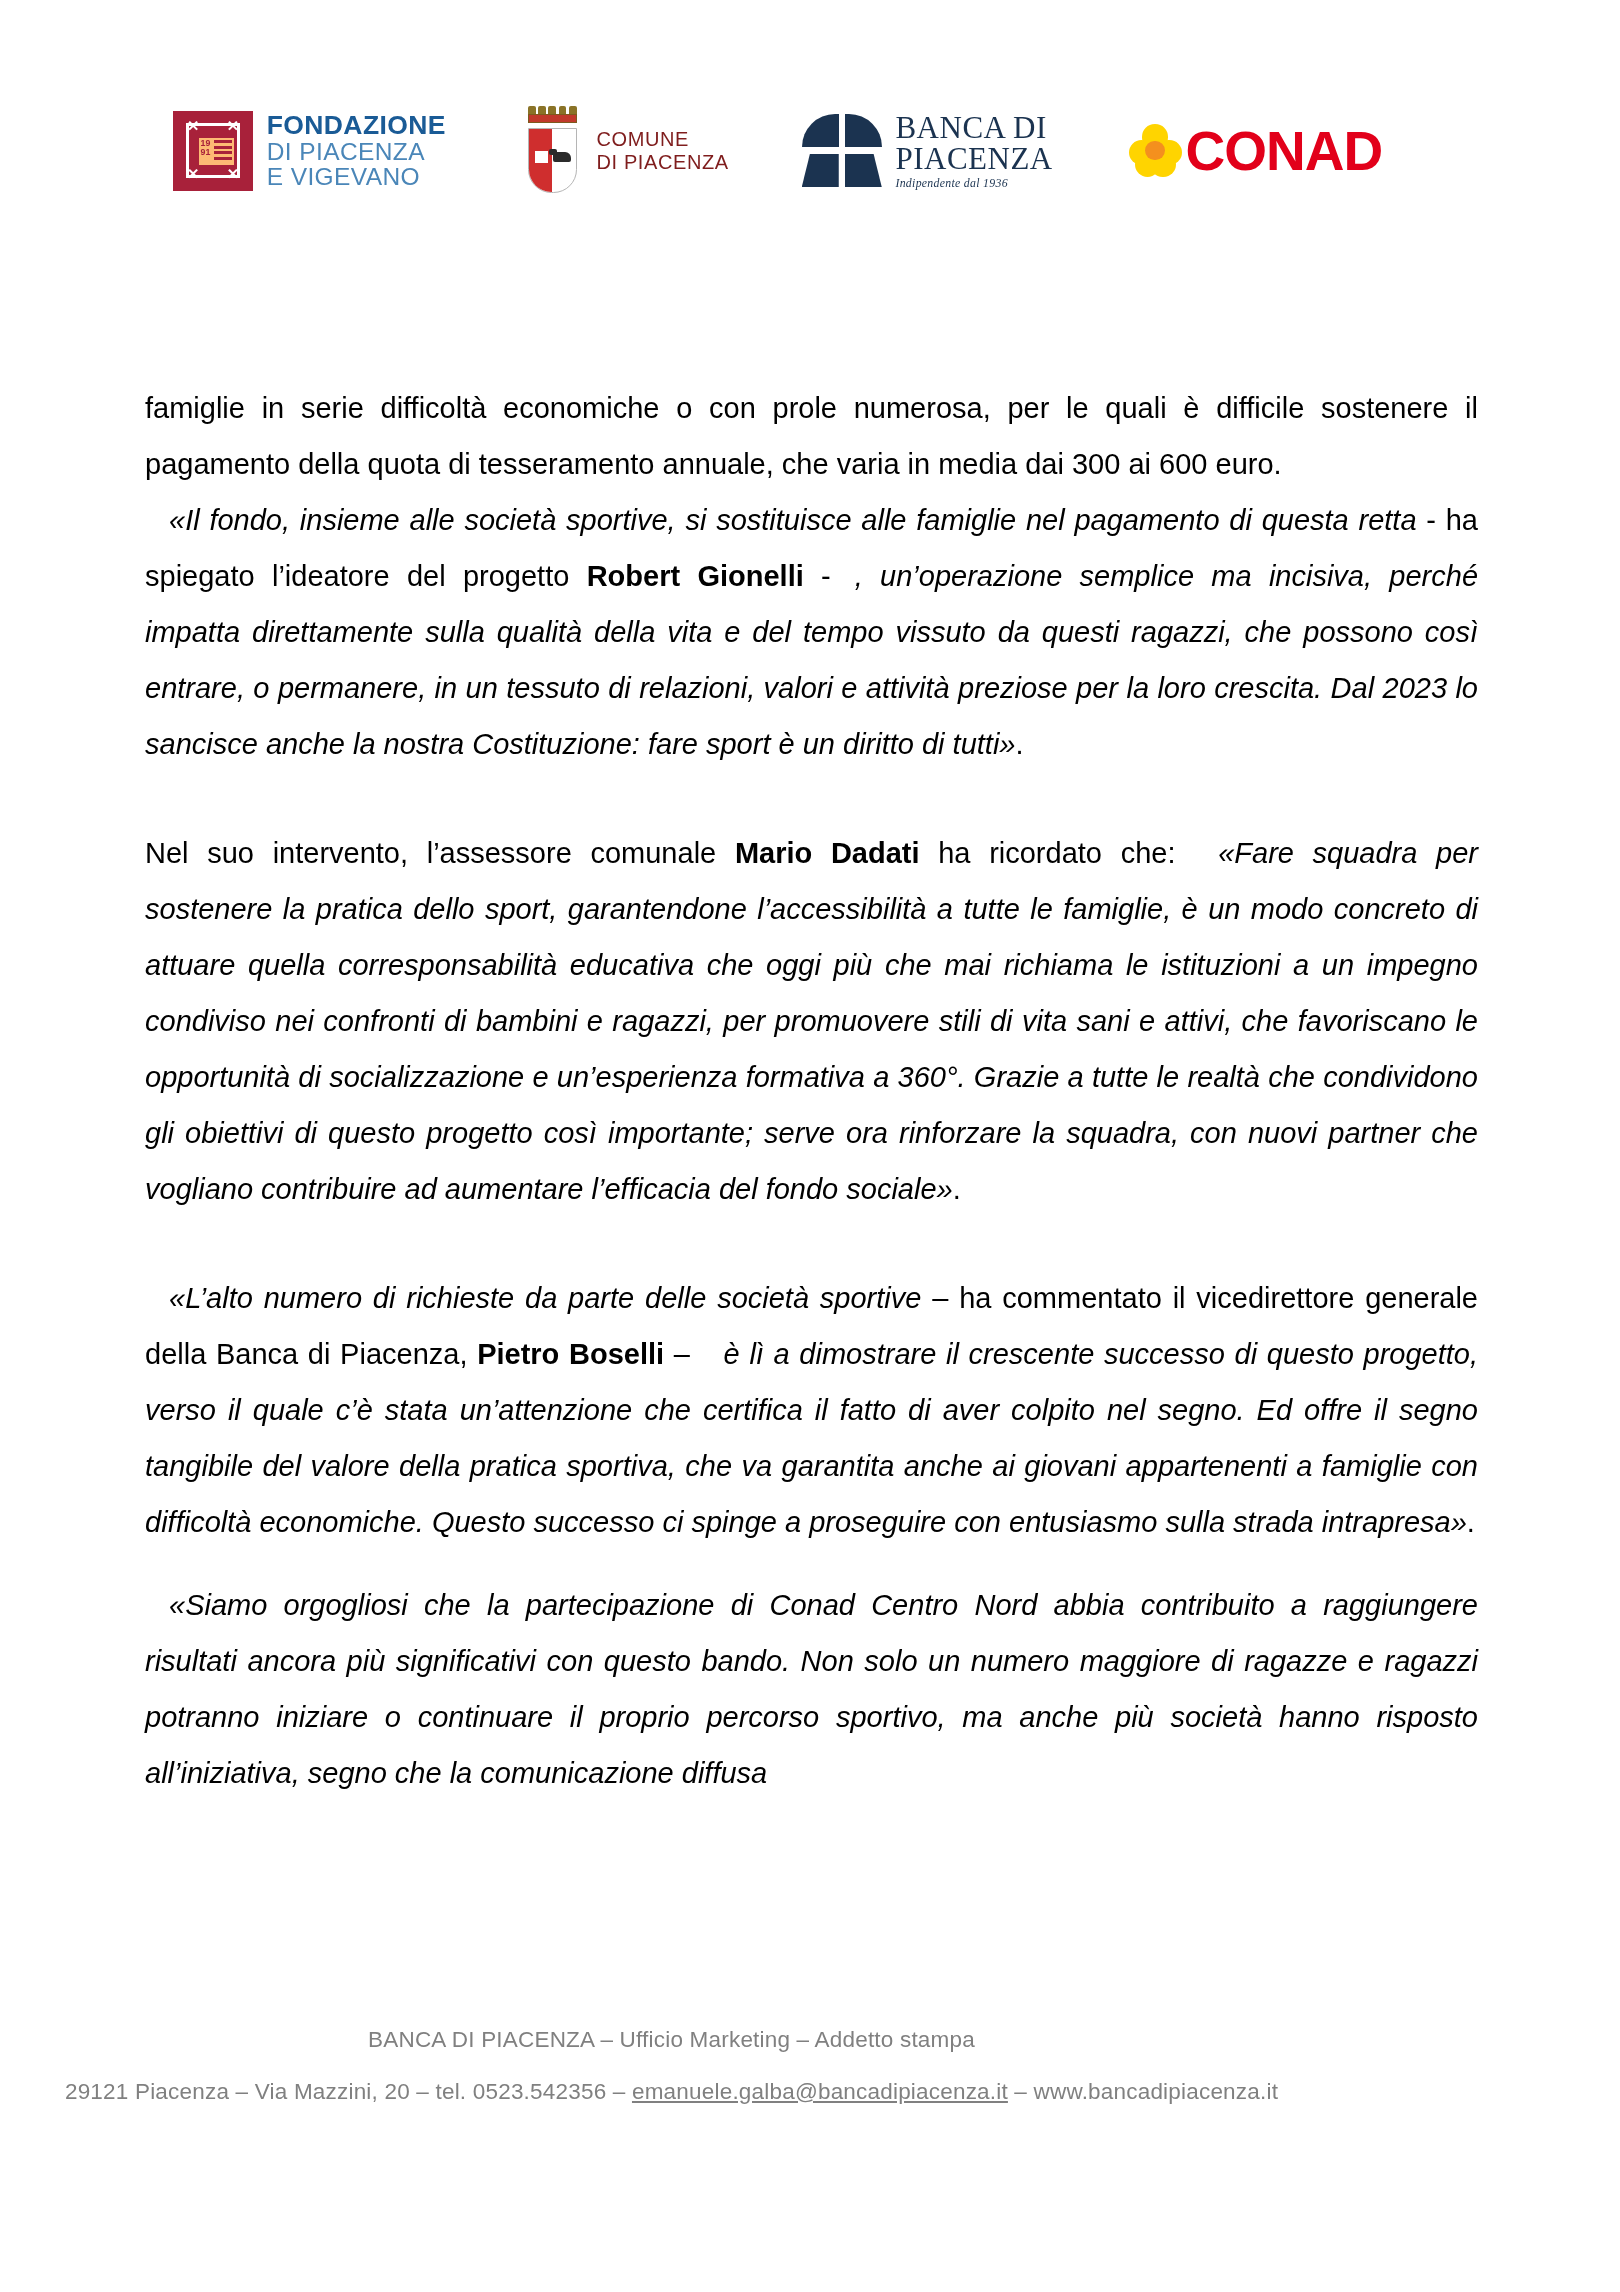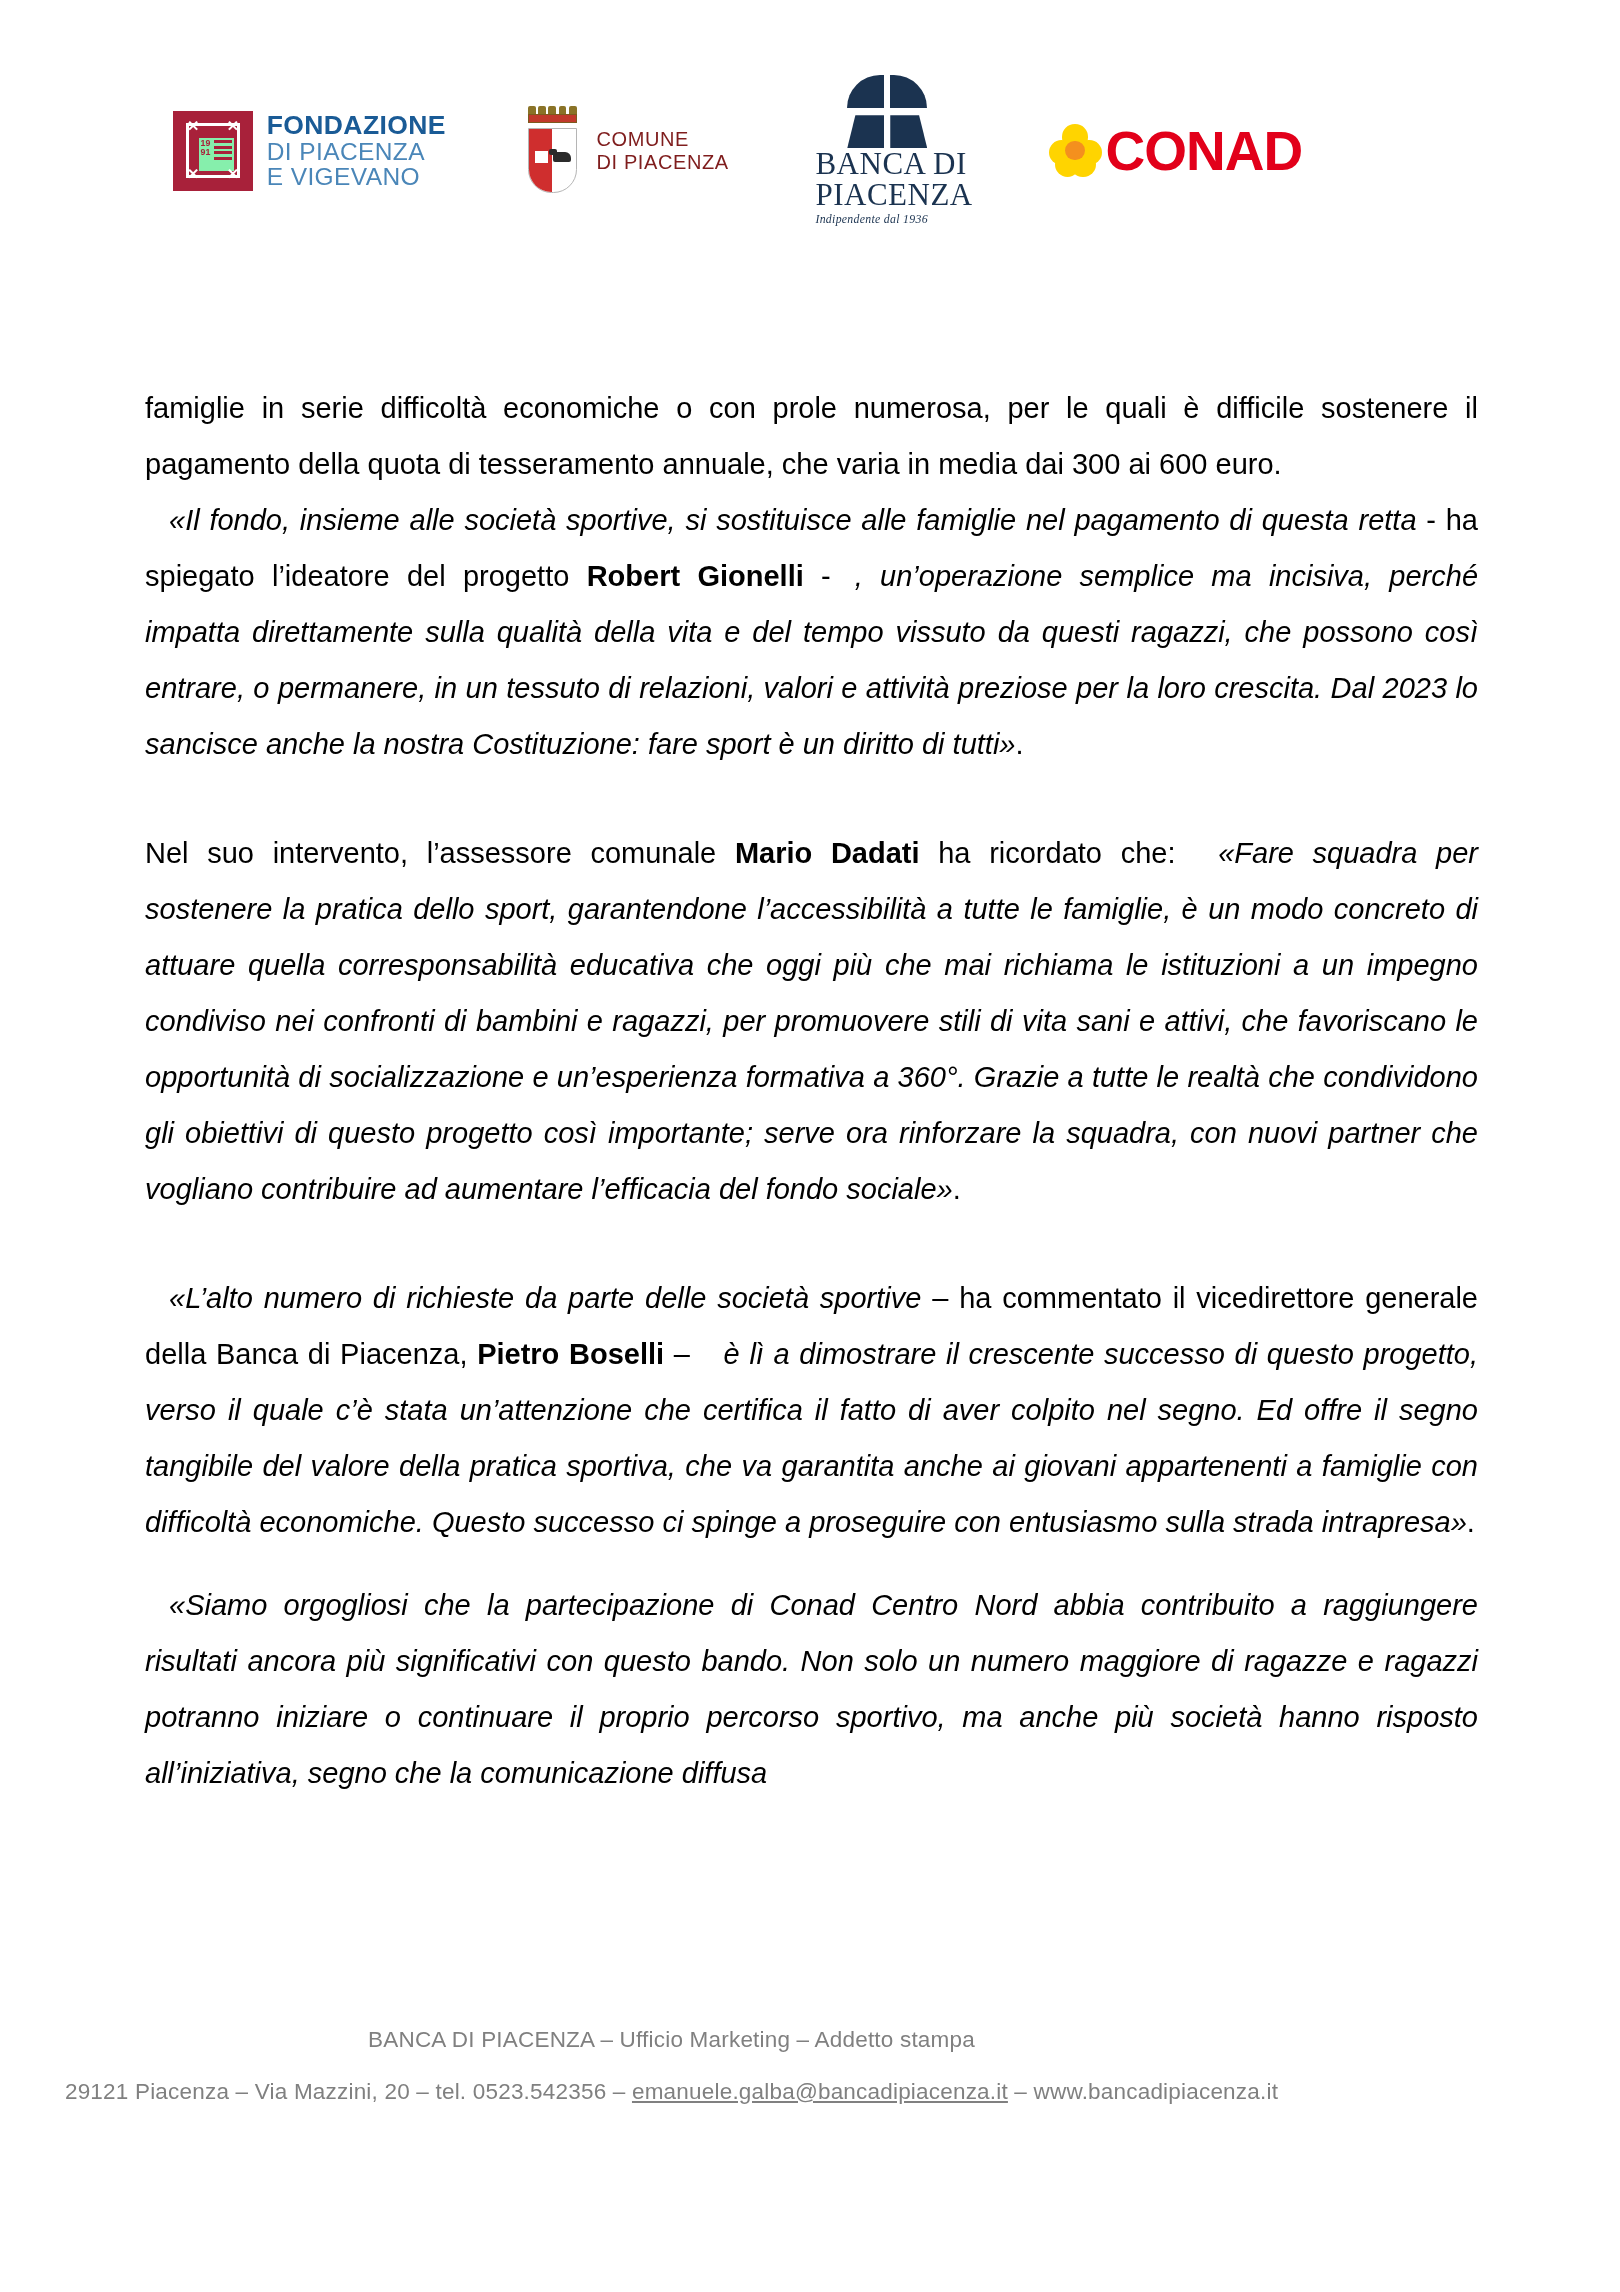--- a/index.html
+++ b/index.html
@@ -48,22 +48,22 @@
     flex: 0 0 auto;
   }
   .fond-mark .inner-frame {
     position: absolute;
     left: 12.7px; top: 12.7px; right: 12.7px; bottom: 12.7px;
     border: 3.9px solid #ffffff;
   }
   .fond-mark .book {
     position: absolute;
     left: 25.5px; top: 27.4px;
-    width: 35px; height: 33px;
-    background: #86efac;
+    width: 35px; height: 27px;
+    background: #fdba74;
   }
   .fond-mark .book .yr {
     position: absolute;
     left: 2px; top: 1px;
     color: #a8213a;
     font-size: 8.8px;
     line-height: 8.8px;
     font-weight: bold;
     font-family: "Liberation Sans", sans-serif;
   }
@@ -131,21 +131,21 @@
     border-radius: 2.9px 5.9px 2px 2px;
   }
   .shield .wolf:before {
     content: ""; position: absolute; left: -3.9px; top: -2.9px;
     width: 7.8px; height: 5.9px; background: #2b2b2b; border-radius: 2px;
   }
   .comune-text { margin-left: 13.7px; line-height: 1.12; }
   .comune-text div { font-size: 20px; font-weight: normal; letter-spacing: 0.6px; color: #7f1d1d; }
 
   
-  .banca-wrap { margin-left: 73px; display: flex; align-items: center; flex-direction: column; }
+  .banca-wrap { margin-left: 73px; display: flex; align-items: center; }
   .banca-mark { position: relative; width: 80px; height: 73px; flex: 0 0 auto; }
   .banca-mark span {
     position: absolute; background: #1b3350;
   }
   .banca-mark .q-tl {
     left: 0; top: 0; width: 37px; height: 33px;
     border-radius: 37px 0 0 0;
   }
   .banca-mark .q-tr {
     right: 0; top: 0; width: 37px; height: 33px;

